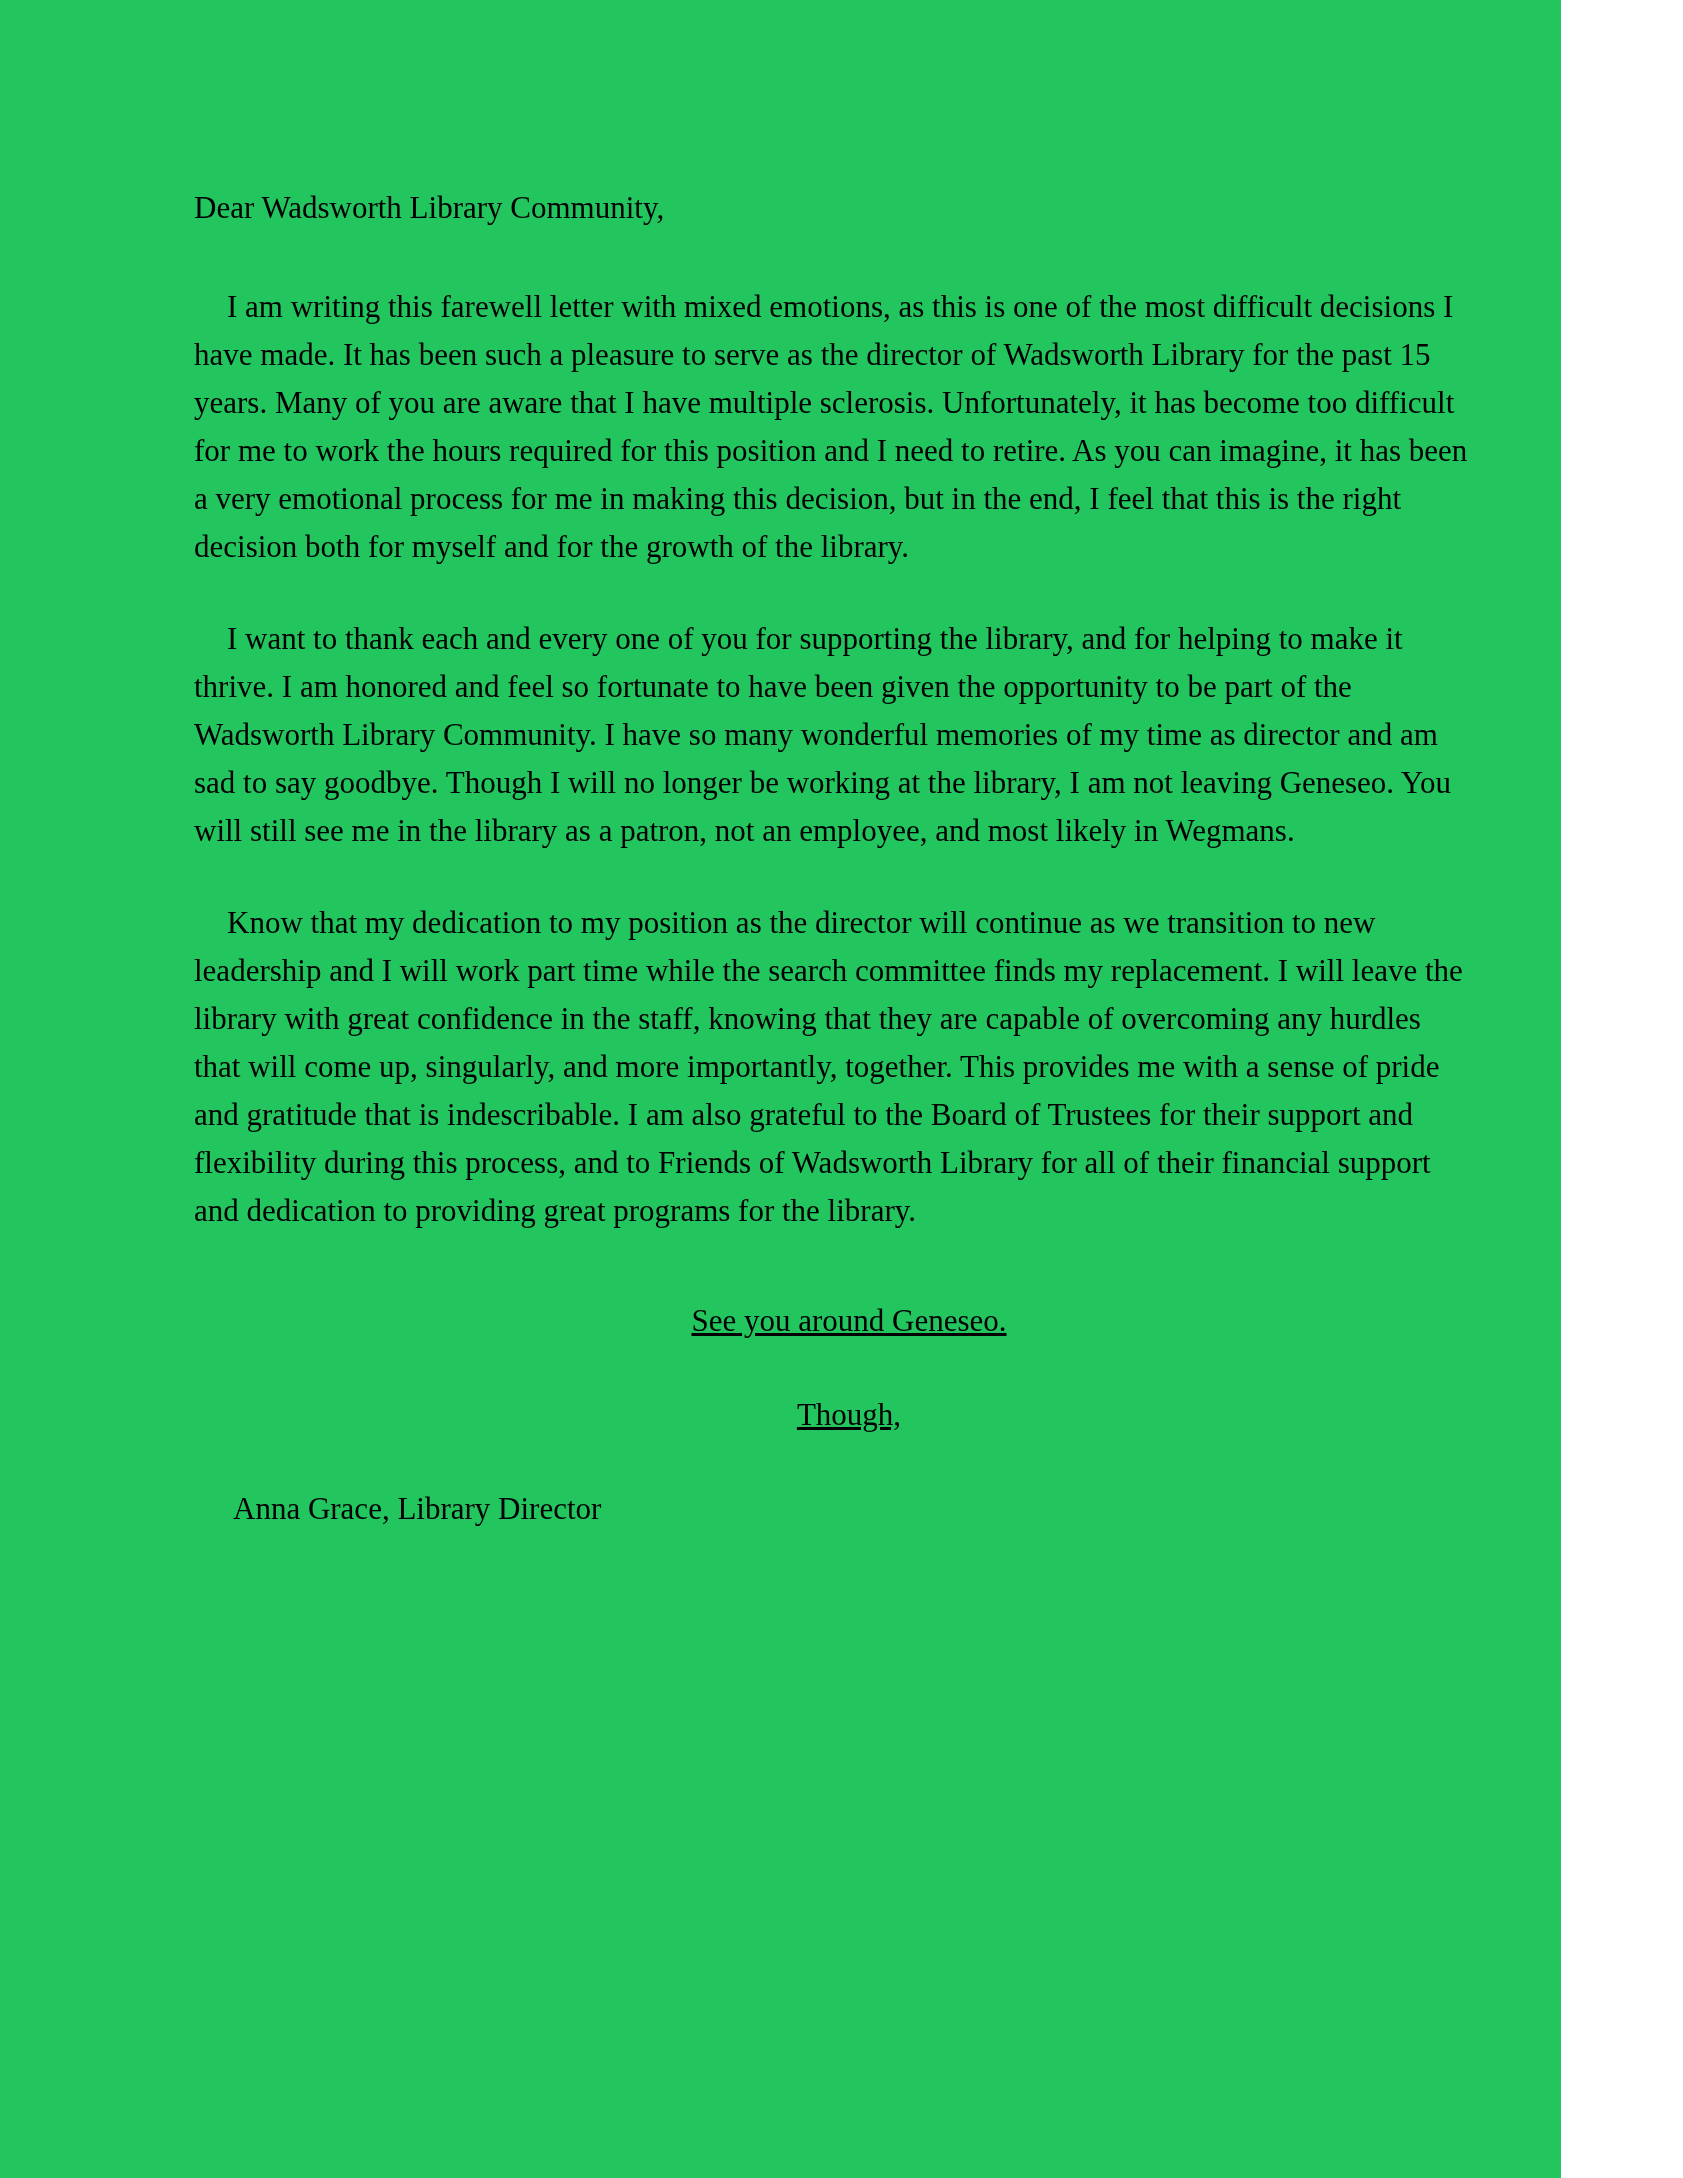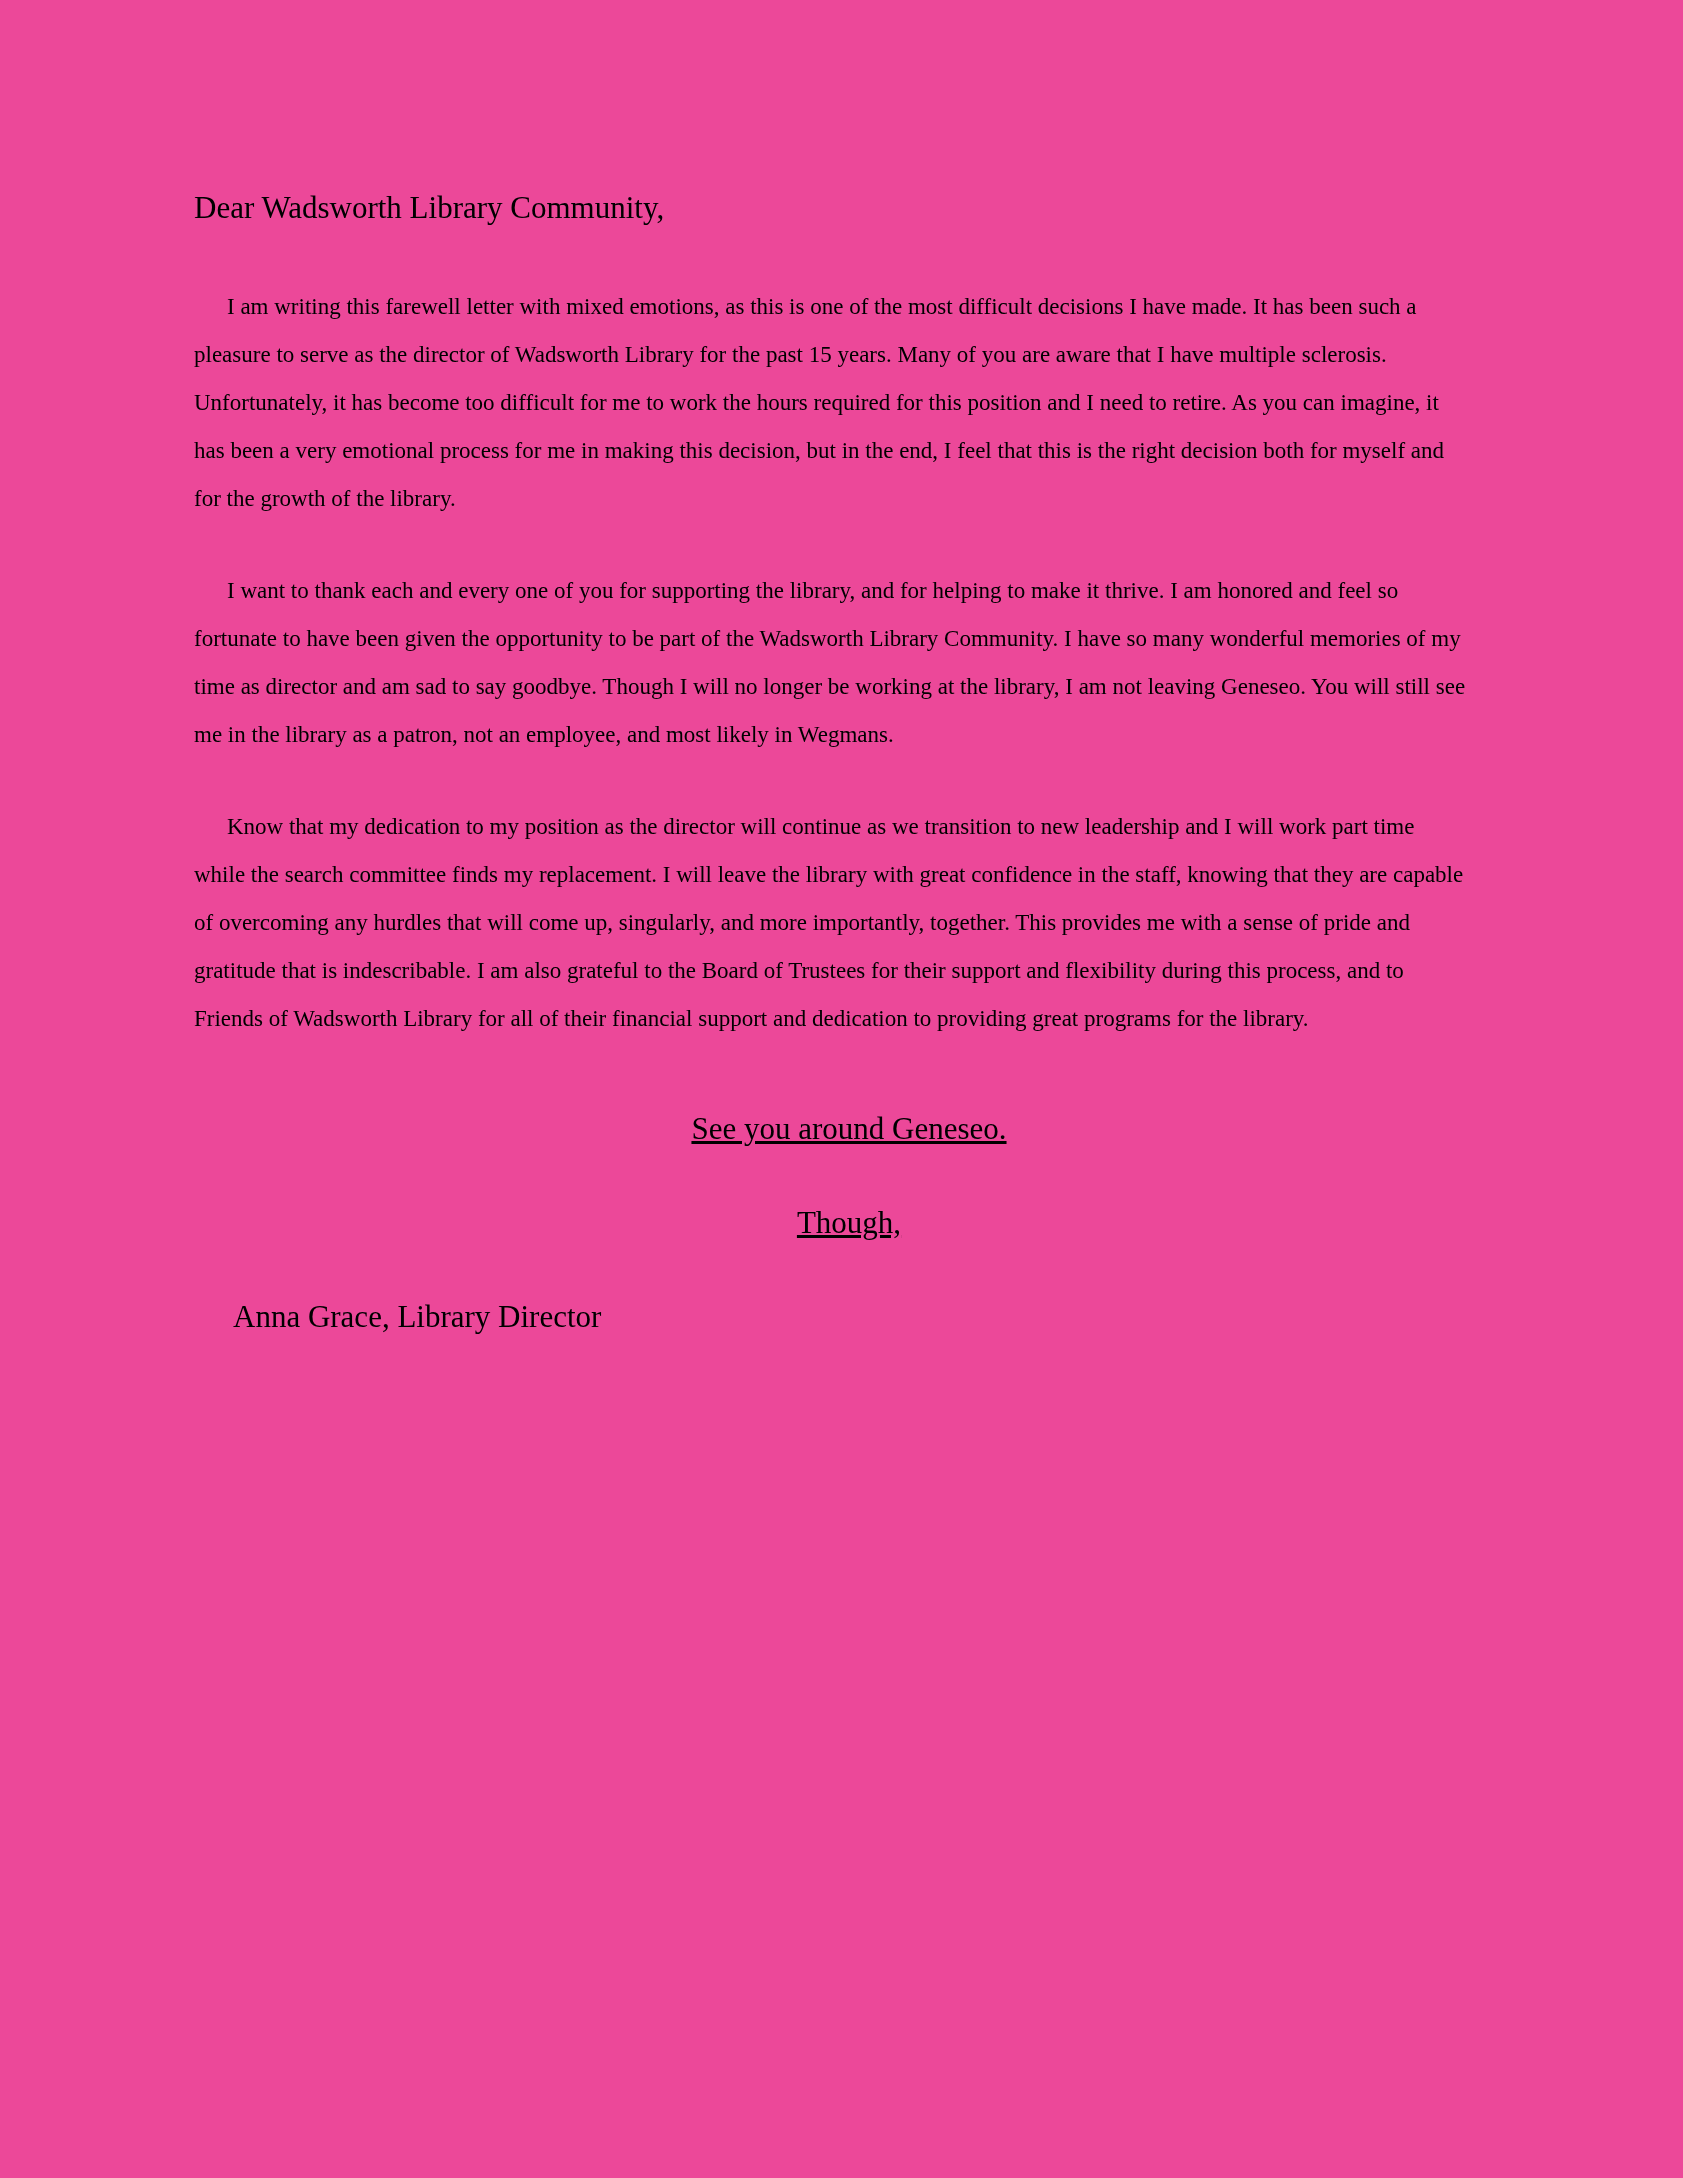--- a/index.html
+++ b/index.html
@@ -9,40 +9,40 @@
   }
   body {
     width: 1683px;
     height: 2178px;
     font-family: "Liberation Serif", "DejaVu Serif", serif;
     color: #000000;
     -webkit-font-smoothing: antialiased;
   }
   .page {
     position: relative;
-    width: 1683px;
+    width: 1561px;
     height: 2178px;
-    background: #ec4899;
+    background: #22c55e;
     box-sizing: border-box;
   }
   .letter {
     position: absolute;
     left: 194px;
     top: 184px;
     width: 1277px;
   }
   .salutation {
     font-size: 31px;
     line-height: 48px;
     margin: 0 0 51px 0;
     text-align: left;
     white-space: pre-wrap;
   }
   .body-par {
-    font-size: 23px;
+    font-size: 31px;
     line-height: 48px;
     margin: 0 0 44px 0;
     text-indent: 33px;
     text-align: left;
     white-space: normal;
   }
   .closing-line {
     font-size: 31px;
     line-height: 48px;
     margin: 0 0 46px 0;

